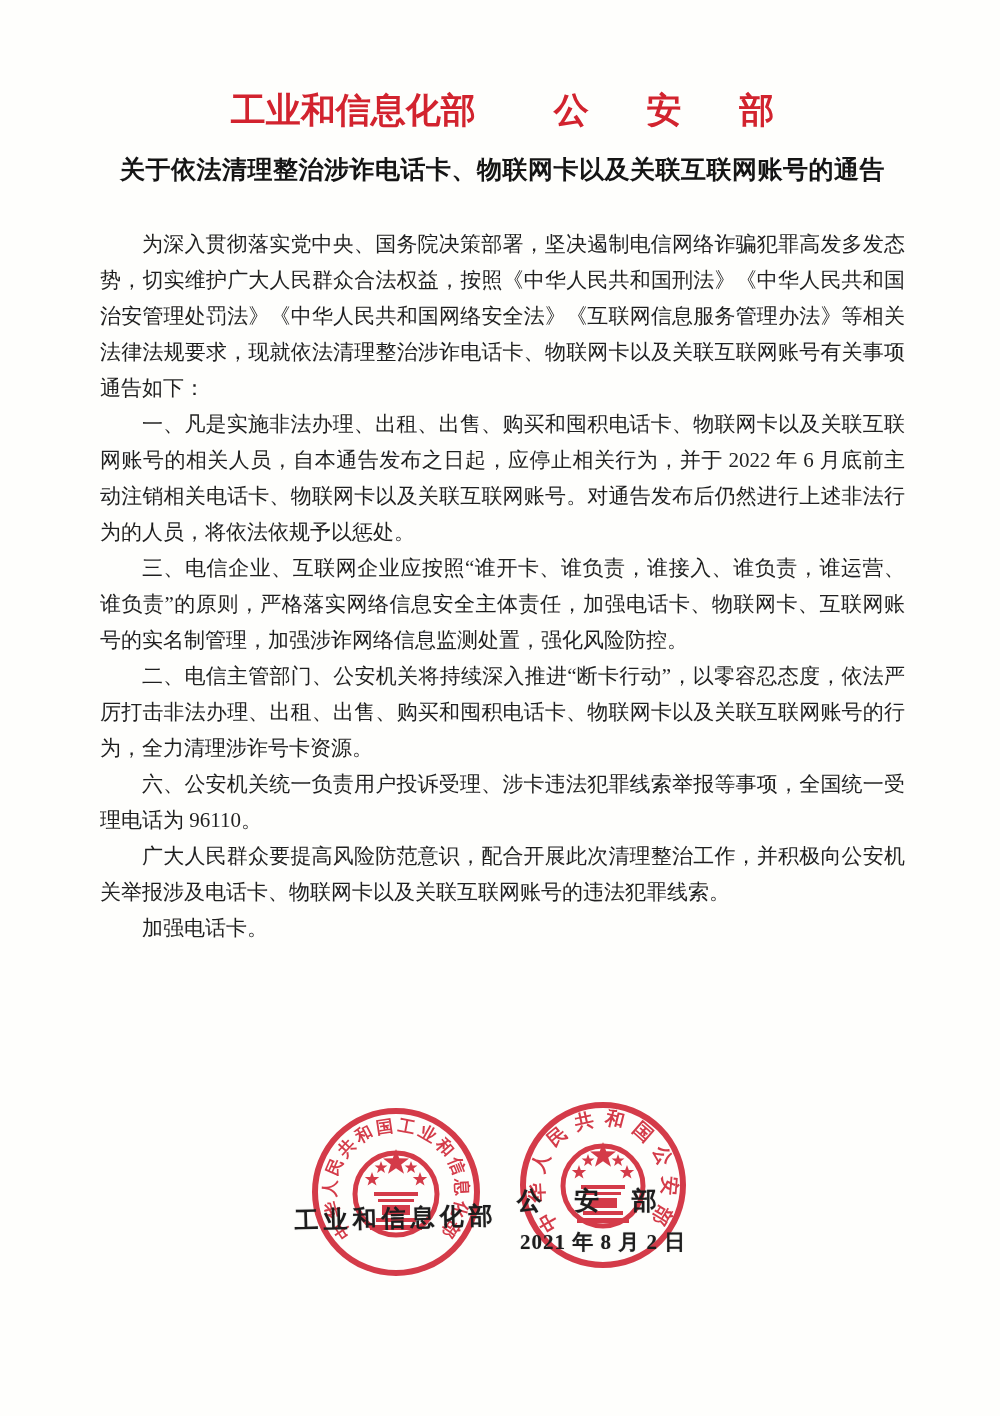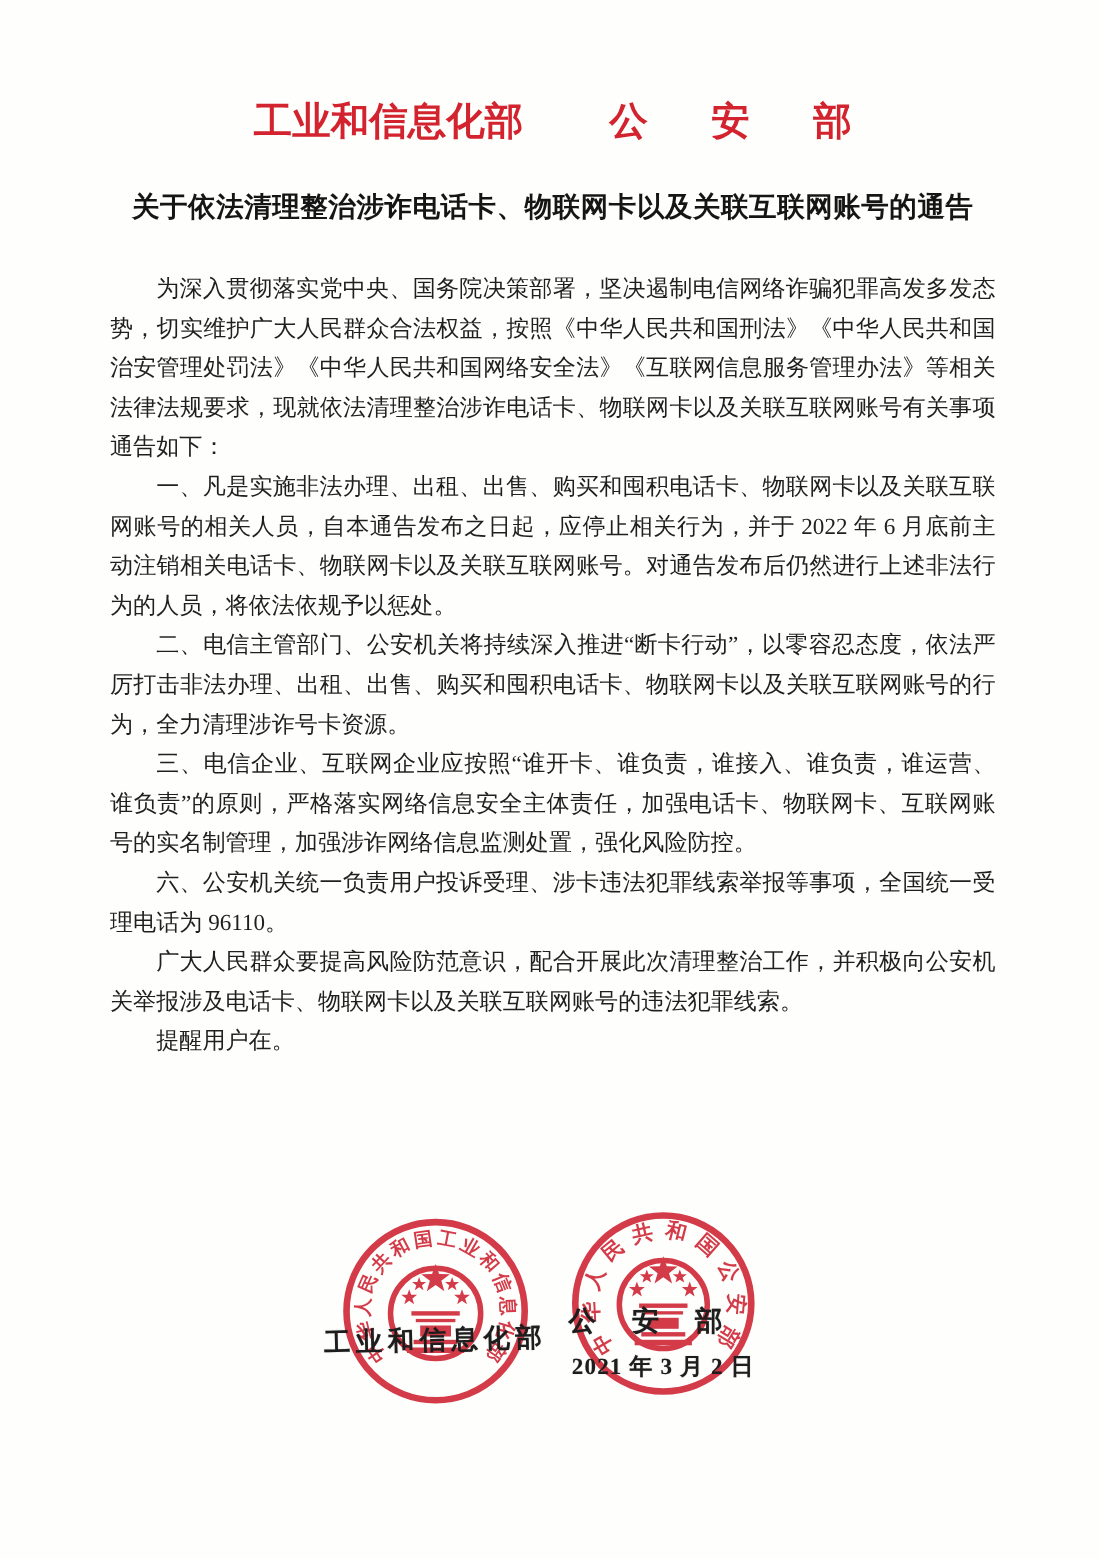--- a/index.html
+++ b/index.html
@@ -23,21 +23,21 @@
     justify-content:center;
     align-items:baseline;
     gap:78px;
     font-weight:bold;
     font-size:35px;
     line-height:1.1;
   }
   .ministry{white-space:nowrap;}
   .ministry-right{letter-spacing:1.65em;margin-right:-1.65em;}
   .doc-title{
-    margin-top:40px;
+    margin-top:22px;
     text-align:center;
     font-weight:bold;
     font-size:25px;
     color:#151515;
     letter-spacing:0.5px;
   }
   .body-text{
     margin-top:40px;
     font-size:21px;
     line-height:36px;
@@ -94,25 +94,25 @@
     <div class="header-row" style="color:#d2232e;">
       <span class="ministry">工业和信息化部</span>
       <span class="ministry ministry-right">公安部</span>
     </div>
 
     <div class="doc-title">关于依法清理整治涉诈电话卡、物联网卡以及关联互联网账号的通告</div>
 
     <div class="body-text">
       <p>为深入贯彻落实党中央、国务院决策部署，坚决遏制电信网络诈骗犯罪高发多发态势，切实维护广大人民群众合法权益，按照《中华人民共和国刑法》《中华人民共和国治安管理处罚法》《中华人民共和国网络安全法》《互联网信息服务管理办法》等相关法律法规要求，现就依法清理整治涉诈电话卡、物联网卡以及关联互联网账号有关事项通告如下：</p>
       <p>一、凡是实施非法办理、出租、出售、购买和囤积电话卡、物联网卡以及关联互联网账号的相关人员，自本通告发布之日起，应停止相关行为，并于 2022 年 6 月底前主动注销相关电话卡、物联网卡以及关联互联网账号。对通告发布后仍然进行上述非法行为的人员，将依法依规予以惩处。</p>
+      <p>三、电信企业、互联网企业应按照“谁开卡、谁负责，谁接入、谁负责，谁运营、谁负责”的原则，严格落实网络信息安全主体责任，加强电话卡、物联网卡、互联网账号的实名制管理，加强涉诈网络信息监测处置，强化风险防控。</p>
       <p>二、电信主管部门、公安机关将持续深入推进“断卡行动”，以零容忍态度，依法严厉打击非法办理、出租、出售、购买和囤积电话卡、物联网卡以及关联互联网账号的行为，全力清理涉诈号卡资源。</p>
-      <p>三、电信企业、互联网企业应按照“谁开卡、谁负责，谁接入、谁负责，谁运营、谁负责”的原则，严格落实网络信息安全主体责任，加强电话卡、物联网卡、互联网账号的实名制管理，加强涉诈网络信息监测处置，强化风险防控。</p>
       <p>六、公安机关统一负责用户投诉受理、涉卡违法犯罪线索举报等事项，全国统一受理电话为 96110。</p>
       <p>广大人民群众要提高风险防范意识，配合开展此次清理整治工作，并积极向公安机关举报涉及电话卡、物联网卡以及关联互联网账号的违法犯罪线索。</p>
-      <p>提醒用户在。</p>
+      <p>加强电话卡。</p>
     </div>
 
   </div>
 
   <div class="seal seal-miit">
     <svg viewBox="0 0 172 172">
       <circle cx="86" cy="86" r="81" fill="none" stroke="#d43b49" stroke-width="6"></circle>
       <defs>
         <path id="arcMiit" d="M 43.2,128.8 A 60.5,60.5 0 1 1 128.8,128.8" fill="none"></path>
       </defs>
@@ -155,16 +155,16 @@
         <path d="M70 54 l1.6 4.4 4.8 0.1 -3.8 2.9 1.4 4.6 -4 -2.7 -3.9 2.7 1.3 -4.6 -3.8 -2.9 4.8 -0.1 z"></path>
         <path d="M100 54 l1.6 4.4 4.8 0.1 -3.8 2.9 1.4 4.6 -4 -2.7 -3.9 2.7 1.3 -4.6 -3.8 -2.9 4.8 -0.1 z"></path>
         <rect x="63" y="85" width="44" height="4"></rect>
         <rect x="67" y="92" width="36" height="3"></rect>
         <rect x="71" y="98" width="28" height="10"></rect>
         <rect x="65" y="111" width="40" height="4"></rect>
         <rect x="59" y="118" width="52" height="5"></rect>
       </g>
     </svg>
     <span class="seal-overlay overlay-name">公安部</span>
-    <span class="seal-overlay overlay-date">2021 年 3 月 2 日</span>
+    <span class="seal-overlay overlay-date">2021 年 8 月 2 日</span>
   </div>
 
 </div>
 
 </body></html>

